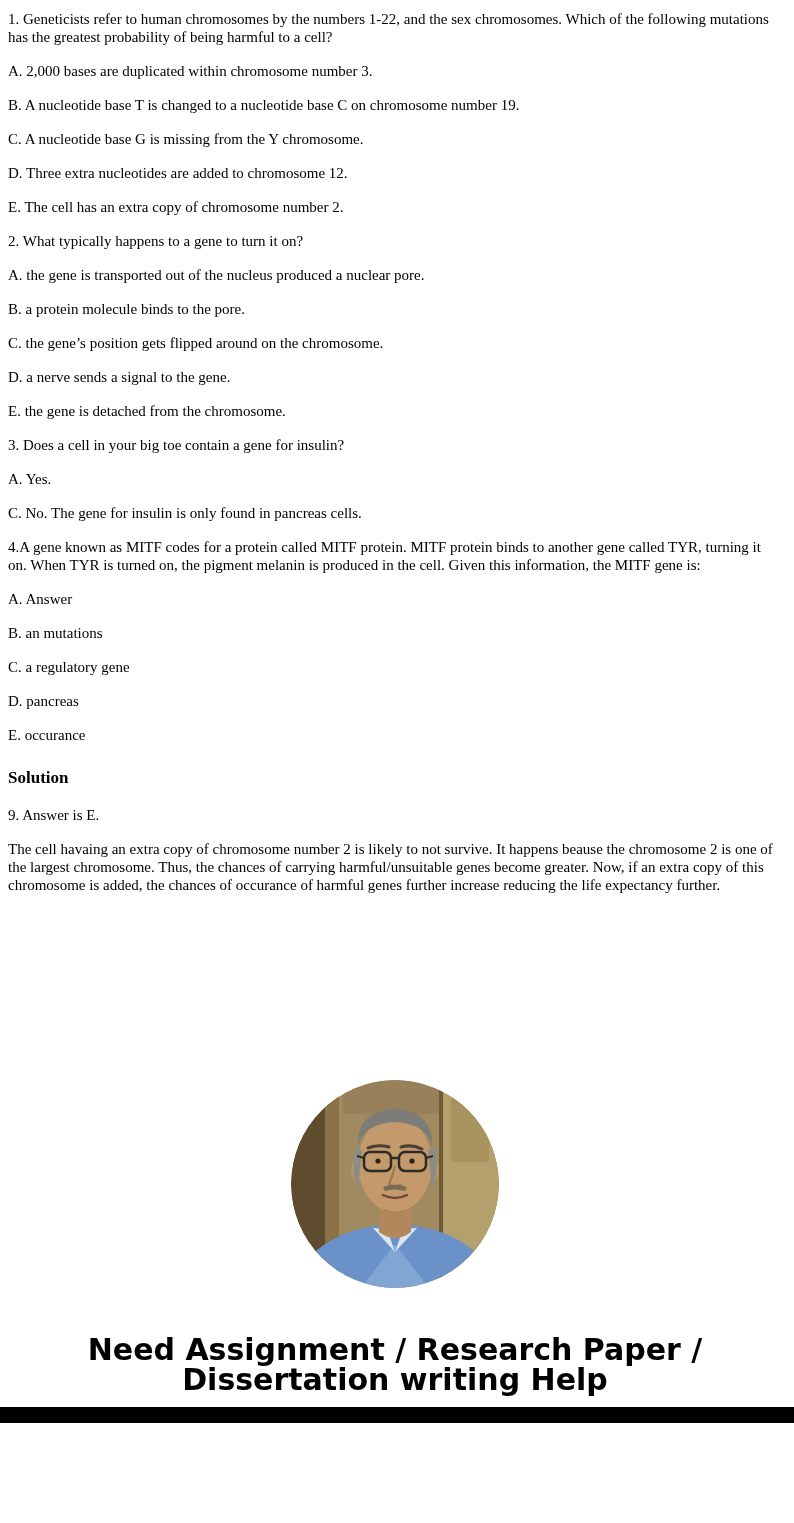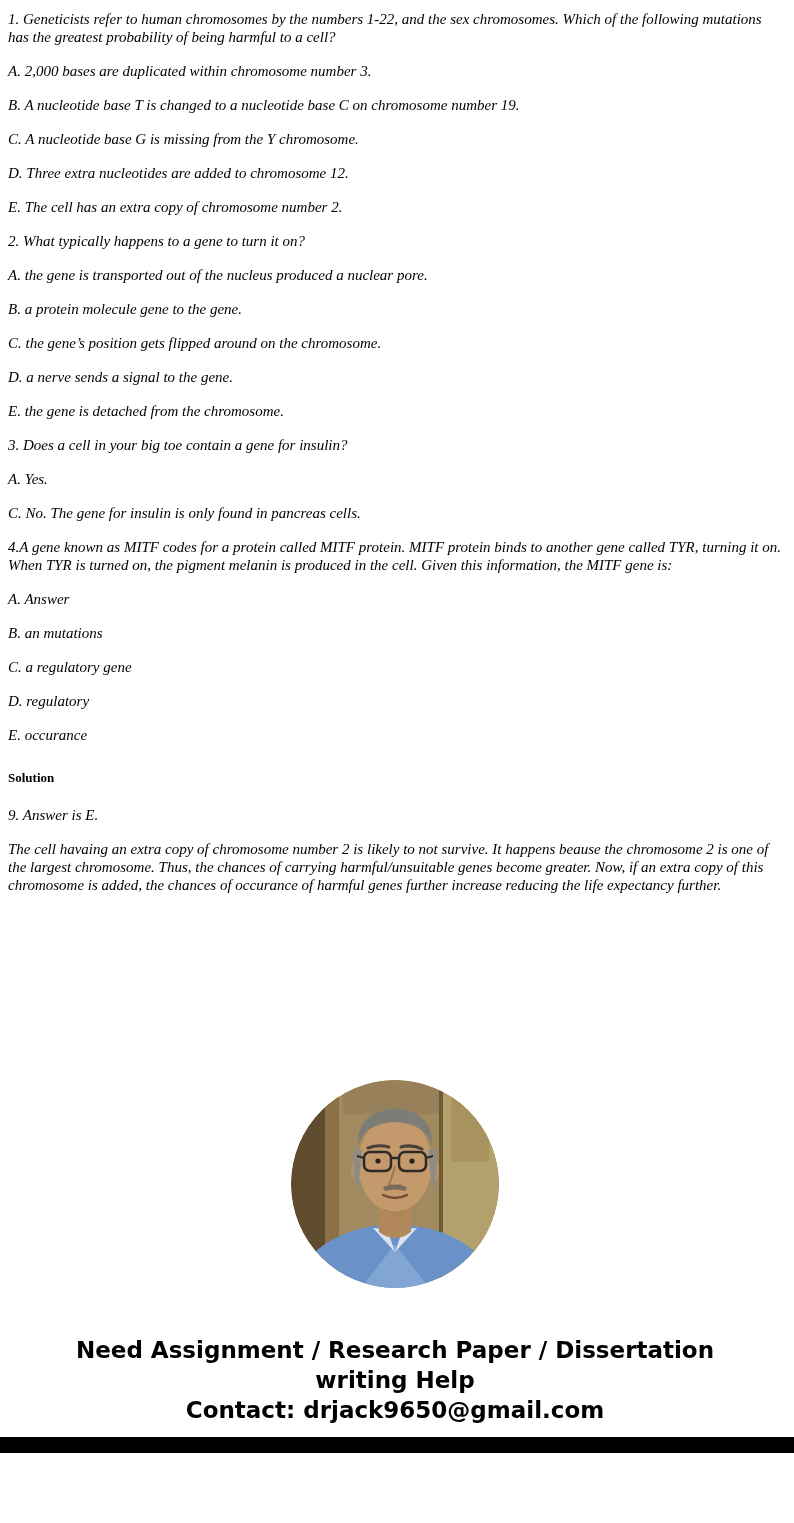--- a/index.html
+++ b/index.html
@@ -9,43 +9,42 @@
     background: #ffffff;
     color: #000000;
     font-family: "Liberation Serif", serif;
   }
   .page { width: 794px; min-height: 1523px; position: relative; }
   .doc { padding: 10px 12px 0 8px; }
   .doc p {
     margin: 0 0 16px 0;
     font-size: 15px;
     line-height: 18px;
-    font-style: italic;
   }
   .solution-heading {
     font-family: "Liberation Serif", serif;
     font-weight: 700;
-    font-size: 13px;
+    font-size: 17px;
     line-height: 20px;
     margin: 24px 0 18px 0;
   }
   .avatar-wrap {
     margin: 186px auto 0 auto;
     width: 208px;
     height: 208px;
     border-radius: 50%;
     overflow: hidden;
   }
   .footer-text {
     max-width: 700px;
     margin: 47px auto 0 auto;
     text-align: center;
     font-family: "DejaVu Sans", sans-serif;
     font-weight: 700;
-    font-size: 23px;
+    font-size: 30px;
     line-height: 30px;
     color: #000;
   }
   .bottom-bar {
     margin-top: 12px;
     width: 100%;
     height: 16px;
     background: #000000;
   }
 </style>
@@ -58,34 +57,34 @@
 
     <p>1. Geneticists refer to human chromosomes by the numbers 1-22, and the sex chromosomes. Which of the following mutations has the greatest probability of being harmful to a cell?</p>
     <p>A. 2,000 bases are duplicated within chromosome number 3.</p>
     <p>B. A nucleotide base T is changed to a nucleotide base C on chromosome number 19.</p>
     <p>C. A nucleotide base G is missing from the Y chromosome.</p>
     <p>D. Three extra nucleotides are added to chromosome 12.</p>
     <p>E. The cell has an extra copy of chromosome number 2.</p>
 
     <p>2. What typically happens to a gene to turn it on?</p>
     <p>A. the gene is transported out of the nucleus produced a nuclear pore.</p>
-    <p>B. a protein molecule gene to the gene.</p>
+    <p>B. a protein molecule binds to the pore.</p>
     <p>C. the gene’s position gets flipped around on the chromosome.</p>
     <p>D. a nerve sends a signal to the gene.</p>
     <p>E. the gene is detached from the chromosome.</p>
 
     <p>3. Does a cell in your big toe contain a gene for insulin?</p>
     <p>A. Yes.</p>
     <p>C. No. The gene for insulin is only found in pancreas cells.</p>
 
     <p>4.A gene known as MITF codes for a protein called MITF protein. MITF protein binds to another gene called TYR, turning it on. When TYR is turned on, the pigment melanin is produced in the cell. Given this information, the MITF gene is:</p>
     <p>A. Answer</p>
     <p>B. an mutations</p>
     <p>C. a regulatory gene</p>
-    <p>D. regulatory</p>
+    <p>D. pancreas</p>
     <p>E. occurance</p>
 
     <h2 class="solution-heading">Solution</h2>
     <p>9. Answer is E.</p>
     <p>The cell havaing an extra copy of chromosome number 2 is likely to not survive. It happens beause the chromosome 2 is one of the largest chromosome. Thus, the chances of carrying harmful/unsuitable genes become greater. Now, if an extra copy of this chromosome is added, the chances of occurance of harmful genes further increase reducing the life expectancy further.</p>
 
     <div class="avatar-wrap">
       <svg width="208" height="208" viewBox="0 0 208 208" aria-hidden="true">
         <defs>
           <clipPath id="avclip">
@@ -136,20 +135,19 @@
 
           <path d="M92 115 q12 6 24 0" stroke="#6e4a33" stroke-width="2.5" fill="none" stroke-linecap="round"></path>
 
           <path d="M94 130 q10 6 20 0" stroke="#aa8155" stroke-width="2" fill="none"></path>
         </g>
       </svg>
     </div>
 
     <div class="footer-text">
       <div>Need Assignment / Research Paper / Dissertation writing Help</div>
-      <div>Contact: drjack9650@gmail.com</div>
     </div>
 
   </div>
 
   <div class="bottom-bar"></div>
 
 </div>
 
 </body></html>

